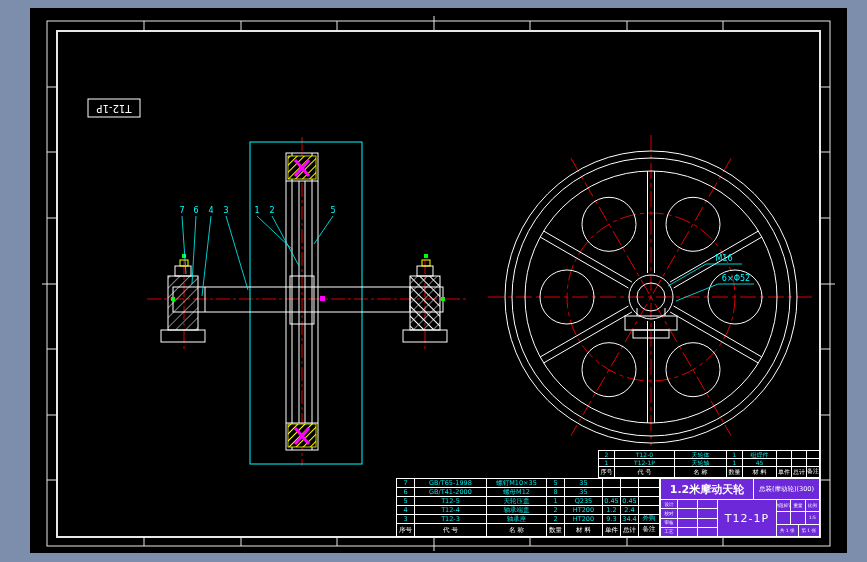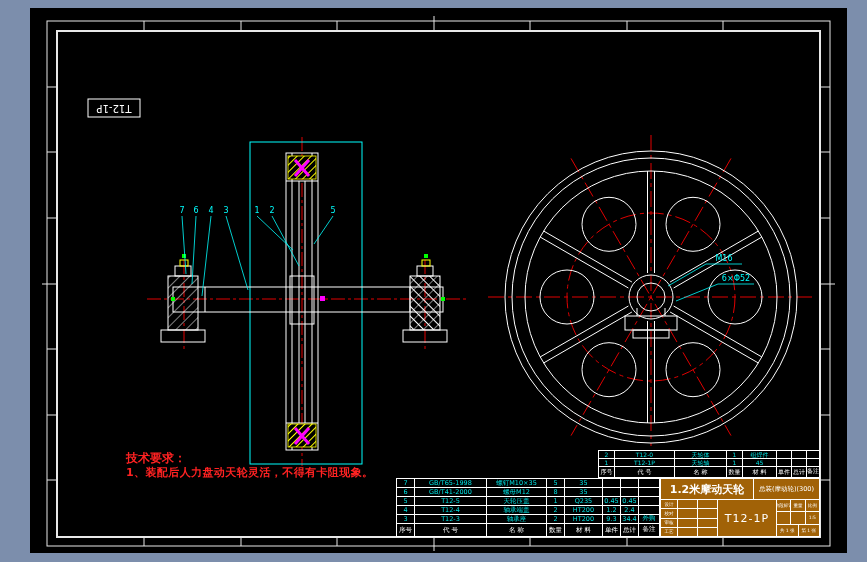--- a/index.html
+++ b/index.html
@@ -23,21 +23,21 @@
   .thead{display:flex;height:12px;}
   .upper .thead{height:10px;}
   .tcell{box-sizing:border-box;border-right:1px solid #fff;display:flex;align-items:center;
          justify-content:center;font-size:6.5px;line-height:1;color:#00e0e0;
          white-space:nowrap;overflow:hidden;}
   .tcell:last-child{border-right:none;font-family:Liberation Mono, monospace;}
   .thead .tcell{color:#ffffff;}
   .upper .tcell{font-size:6px;}
 
   
-  .titleblock{position:absolute;left:660px;top:478px;width:160px;height:59px;background:#a16207;
+  .titleblock{position:absolute;left:660px;top:478px;width:160px;height:59px;background:#6d28d9;
               border:1px solid #fff;box-sizing:border-box;color:#fff;display:flex;flex-direction:column;}
   .tb-top{height:20px;display:flex;border-bottom:1px solid #fff;}
   .tb-title{width:92px;border-right:1px solid #fff;display:flex;align-items:center;
             justify-content:center;font-size:11px;font-weight:bold;white-space:nowrap;overflow:hidden;}
   .tb-note{flex:1;display:flex;align-items:center;justify-content:center;font-size:6.5px;
            white-space:nowrap;overflow:hidden;text-align:center;}
   .tb-bottom{flex:1;display:flex;min-height:0;}
   .tb-signs{width:56px;border-right:1px solid #fff;display:flex;flex-direction:column;}
   .sig-row{flex:1;display:flex;border-bottom:1px solid #fff;min-height:0;}
   .sig-row:last-child{border-bottom:none;}
@@ -246,24 +246,20 @@
         <path d="M668 286 L706 264 L742 264"></path>
         <path d="M676 301 L718 284 L754 284"></path>
       </g>
       <g fill="#00ffff" font-size="8" text-anchor="middle">
         <text x="724" y="261">M16</text>
         <text x="736" y="281">6×Φ52</text>
       </g>
     </g>
   </svg>
 
-  <div class="technotes">
-    <div class="tr-title">技术要求：</div>
-    <div class="tr-item">1、装配后人力盘动天轮灵活，不得有卡阻现象。</div>
-  </div>
 
   <div class="ptable lower">
     <div class="tbody">
         <div class="trow">
           <div class="tcell" style="width: 18px;">7</div>
           <div class="tcell" style="width: 72px;">GB/T65-1998</div>
           <div class="tcell" style="width: 60px;">螺钉M10×35</div>
           <div class="tcell" style="width: 18px;">5</div>
           <div class="tcell" style="width: 38px;">35</div>
           <div class="tcell" style="width: 18px;"></div>

